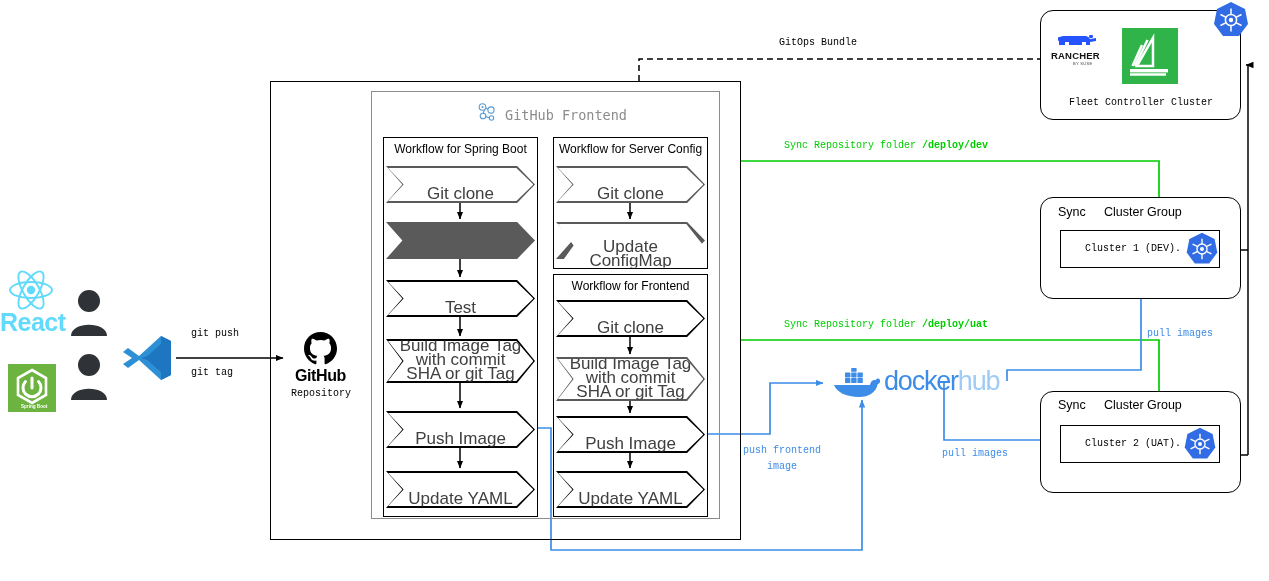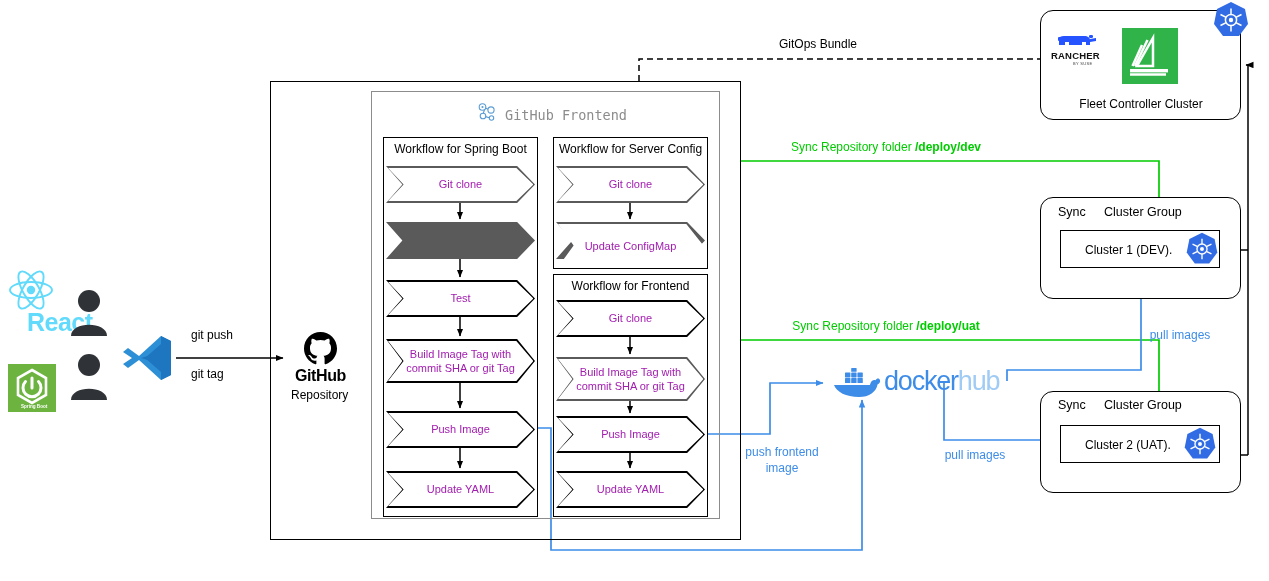--- a/index.html
+++ b/index.html
@@ -1,37 +1,37 @@
 <!DOCTYPE html>
 <html><head>
 <meta charset="utf-8">
 <style>
   html,body{margin:0;padding:0;background:#ffffff;}
   body{width:1269px;height:581px;position:relative;overflow:hidden;
        font-family:"Liberation Sans","DejaVu Sans",sans-serif;}
   #stage{position:absolute;left:0;top:0;width:1269px;height:581px;}
   svg.layer{position:absolute;left:0;top:0;width:1269px;height:581px;overflow:visible;}
   .abs{position:absolute;}
-  .txt{position:absolute;font-size:12px;color:#000;white-space:nowrap;}
+  .txt{position:absolute;font-size:10px;color:#000;white-space:nowrap;font-family:Liberation Mono, monospace;}
   .txt.c{transform:translateX(-50%);}
   .green{color:#00cc00;}
   .blue{color:#3d8ce8;}
   .bold{font-weight:bold;}
   .box-black{position:absolute;border:1.6px solid #000;box-sizing:border-box;background:transparent;}
   .box-gray{position:absolute;border:1.6px solid #8c8c8c;box-sizing:border-box;background:transparent;}
   .rbox{position:absolute;border:1.8px solid #000;border-radius:13px;box-sizing:border-box;background:#fff;}
-  .chev{position:absolute;display:flex;align-items:center;justify-content:center;
-        text-align:center;font-size:11px;line-height:14px;color:#a21caf;
+  .chev{position:absolute;display:flex;align-items:flex-end;justify-content:center;
+        text-align:center;font-size:17px;line-height:14px;color:#404040;
         background:#fff;box-sizing:border-box;}
   .chev .inner{position:relative;z-index:2;padding:0 14px;}
   .wflabel{position:absolute;font-size:12px;color:#000;text-align:center;width:100%;}
   .ghtitle{position:absolute;font-family:"DejaVu Sans Mono","Liberation Mono",monospace;
            font-size:13.5px;color:#8c8c8c;}
   .clabel{position:absolute;font-size:12.5px;color:#000;}
-  .logo-react-t{position:absolute;font-size:25px;font-weight:bold;color:#61dafb;letter-spacing:-0.5px;padding-left:27px;}
+  .logo-react-t{position:absolute;font-size:25px;font-weight:bold;color:#61dafb;letter-spacing:-0.5px;}
   .gh-text{position:absolute;font-size:16px;font-weight:bold;color:#000;letter-spacing:-0.4px;}
   .dh-text{position:absolute;font-size:27px;color:#3d8ce8;letter-spacing:-1.2px;}
   .dh-text span.l{color:#9fcbf5;}
   .rancher-t{position:absolute;font-size:9.5px;font-weight:bold;color:#111;letter-spacing:0.2px;}
   .rancher-s{position:absolute;font-size:4px;color:#444;letter-spacing:0.3px;}
   .sb-t{position:absolute;font-size:4.6px;color:#fff;font-weight:bold;}
 </style>
 </head>
 <body>
 

